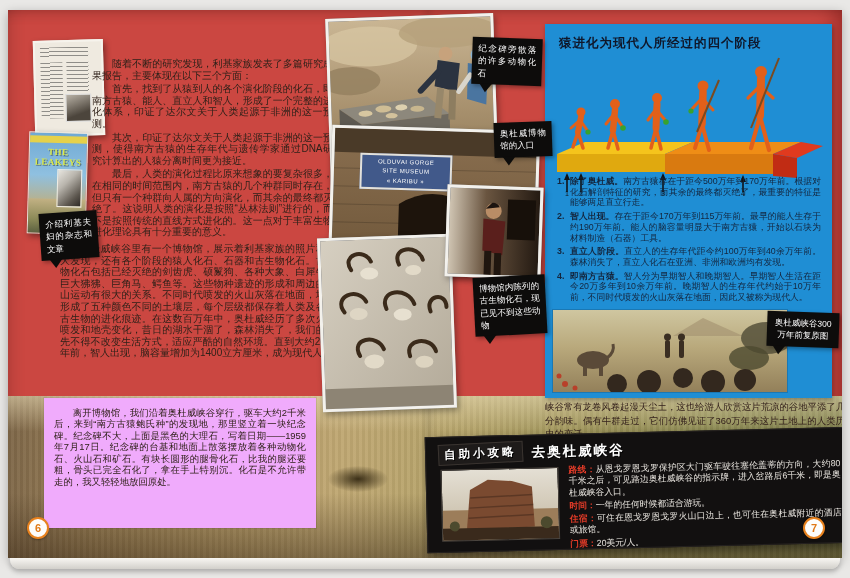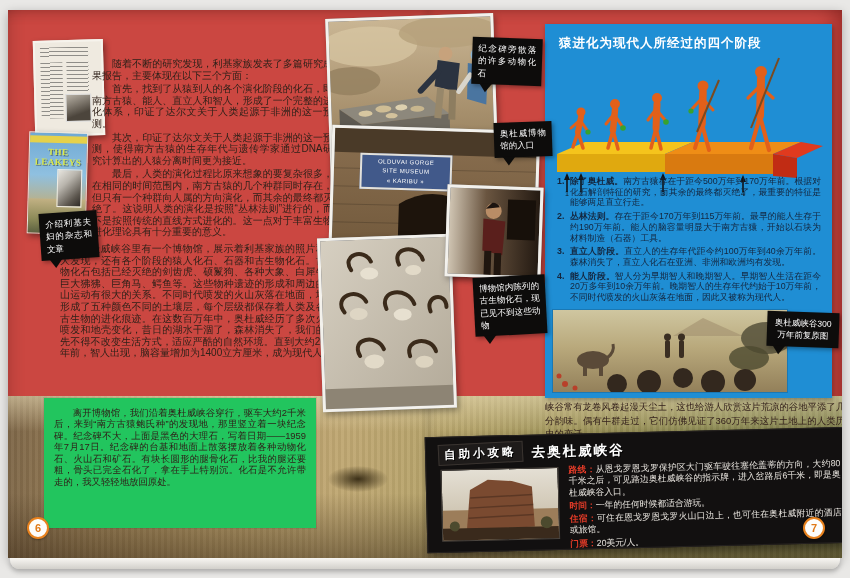--- a/index.html
+++ b/index.html
@@ -44,27 +44,27 @@
         font-family:"Liberation Serif",serif;font-weight:bold;font-size:9px;letter-spacing:.5px;
         text-shadow:1px 1px 0 rgba(0,0,0,.45);}
   .book-photo{position:absolute;left:28px;top:36px;width:23px;height:36px;border:1px solid #f0ede4;
         background:linear-gradient(135deg,#e8e6e0 0%,#b9b5ad 35%,#5c564e 75%,#2c2824 100%);}
   .book-land{position:absolute;left:0;bottom:0;width:100%;height:34px;
         background:linear-gradient(180deg,#c2b184,#8c8a58 60%,#5c6140);}
   .book-author{position:absolute;right:2px;bottom:2px;color:#fff;font-size:4.5px;}
   
   #intro-block{position:absolute;left:84px;top:48px;width:241px;z-index:2;}
   #museum-block{position:absolute;left:52px;top:233px;width:276px;z-index:2;}
-  #memorial-box{position:absolute;left:36px;top:388px;width:252px;height:112px;background:#22c55e;
+  #memorial-box{position:absolute;left:36px;top:388px;width:252px;height:112px;background:#f0abfc;
         padding:9px 10px;z-index:4;box-shadow:0 0 0 1px rgba(0,0,0,.06);}
   #memorial-box .bodytext{font-size:9.4px;line-height:1.22;}
   
   #evo-panel{position:absolute;left:537px;top:14px;width:287px;height:374px;background:#1f8ed4;
         z-index:2;box-shadow:1px 2px 5px rgba(0,0,0,.3);}
-  #evo-title{position:absolute;left:14px;top:11px;font-size:12.5px;font-weight:bold;color:#ffffff;
+  #evo-title{position:absolute;left:14px;top:11px;font-size:12.5px;font-weight:bold;color:#0f172a;
         letter-spacing:1px;}
   #evo-illustration{position:absolute;left:6px;top:30px;}
   #evo-list{position:absolute;left:12px;top:152px;width:264px;color:#14253d;font-size:8.8px;
         line-height:1.22;text-align:justify;}
   .evo-item{position:relative;padding-left:13px;margin-bottom:3px;}
   .evo-num{position:absolute;left:0;top:0;font-weight:bold;}
   .evo-lead{font-weight:bold;}
   #mural{position:absolute;left:8px;top:286px;width:234px;height:82px;overflow:hidden;
         box-shadow:0 0 0 1px rgba(0,0,0,.15);}
   #mural-caption{left:222px;top:288px;width:60px;transform:rotate(2deg);text-align:center;}
@@ -348,29 +348,29 @@
         </g>
       </svg>
 
       <div id="evo-list">
         <div class="evo-item">
           <span class="evo-num">1.</span>
           <span class="evo-lead">除了奥杜威。</span><span>南方古猿存在于距今500万年到170万年前。根据对化石解剖特征的研究，而其余的最终都灭绝了，最重要的特征是能够两足直立行走。</span>
         </div>
         <div class="evo-item">
           <span class="evo-num">2.</span>
-          <span class="evo-lead">丛林法则。</span><span>存在于距今170万年到115万年前。最早的能人生存于约190万年前。能人的脑容量明显大于南方古猿，开始以石块为材料制造（石器）工具。</span>
+          <span class="evo-lead">智人出现。</span><span>存在于距今170万年到115万年前。最早的能人生存于约190万年前。能人的脑容量明显大于南方古猿，开始以石块为材料制造（石器）工具。</span>
         </div>
         <div class="evo-item">
           <span class="evo-num">3.</span>
           <span class="evo-lead">直立人阶段。</span><span>直立人的生存年代距今约100万年到40余万年前。森林消失了，直立人化石在亚洲、非洲和欧洲均有发现。</span>
         </div>
         <div class="evo-item">
           <span class="evo-num">4.</span>
-          <span class="evo-lead">能人阶段。</span><span>智人分为早期智人和晚期智人。早期智人生活在距今20万多年到10余万年前。晚期智人的生存年代约始于10万年前，不同时代喷发的火山灰落在地面，因此又被称为现代人。</span>
+          <span class="evo-lead">即南方古猿。</span><span>智人分为早期智人和晚期智人。早期智人生活在距今20万多年到10余万年前。晚期智人的生存年代约始于10万年前，不同时代喷发的火山灰落在地面，因此又被称为现代人。</span>
         </div>
       </div>
 
       <div id="mural">
         <svg width="234" height="82" viewBox="0 0 234 82">
           <defs>
             <linearGradient id="murg" x1="0" y1="0" x2="0" y2="1">
               <stop offset="0" stop-color="#cfc6a0"></stop>
                 <stop offset=".45" stop-color="#b9a97c"></stop>
                 <stop offset="1" stop-color="#93805a"></stop>

